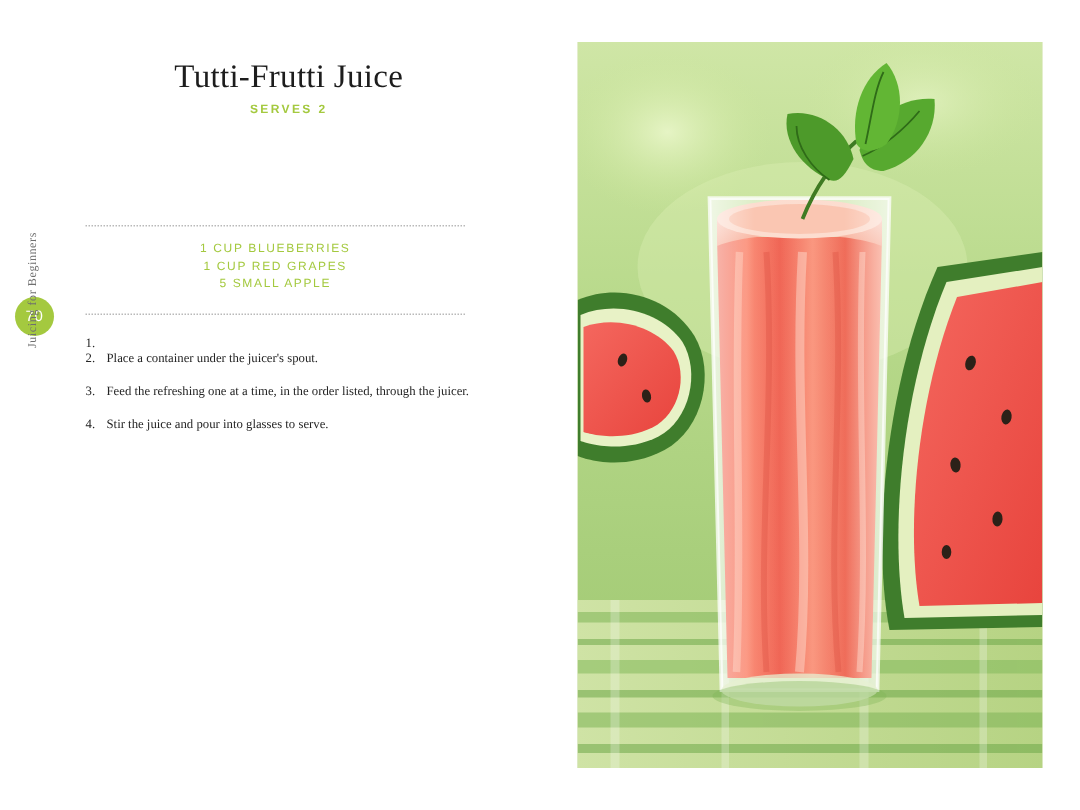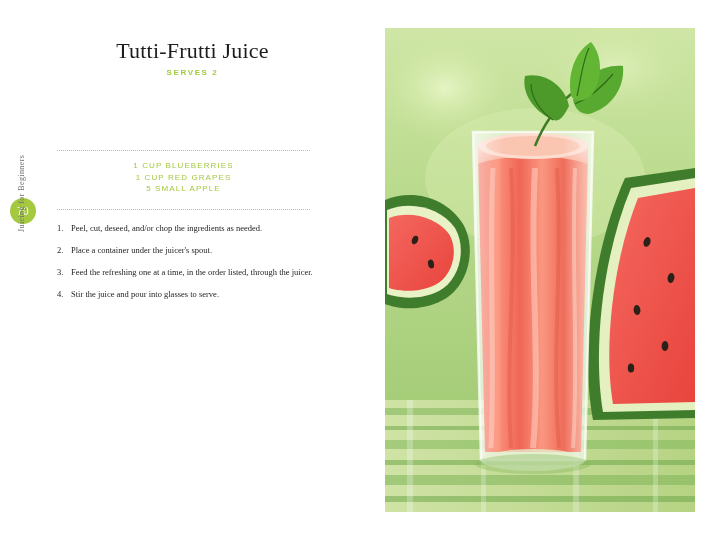--- a/index.html
+++ b/index.html
@@ -188,21 +188,20 @@
       <li>1 CUP BLUEBERRIES</li>
       <li>1 CUP RED GRAPES</li>
       <li>5 SMALL APPLE</li>
     </ul>
 
     <div class="dotted-rule bottom"></div>
 
     <ol class="steps">
       <li>
         <span class="step-num">1.</span>
-        <span>Peel, cut, deseed, and/or chop the ingredients as needed.</span>
       </li>
       <li>
         <span class="step-num">2.</span>
         <span>Place a container under the juicer's spout.</span>
       </li>
       <li>
         <span class="step-num">3.</span>
         <span>Feed the refreshing one at a time, in the order listed, through the juicer.</span>
       </li>
       <li>

